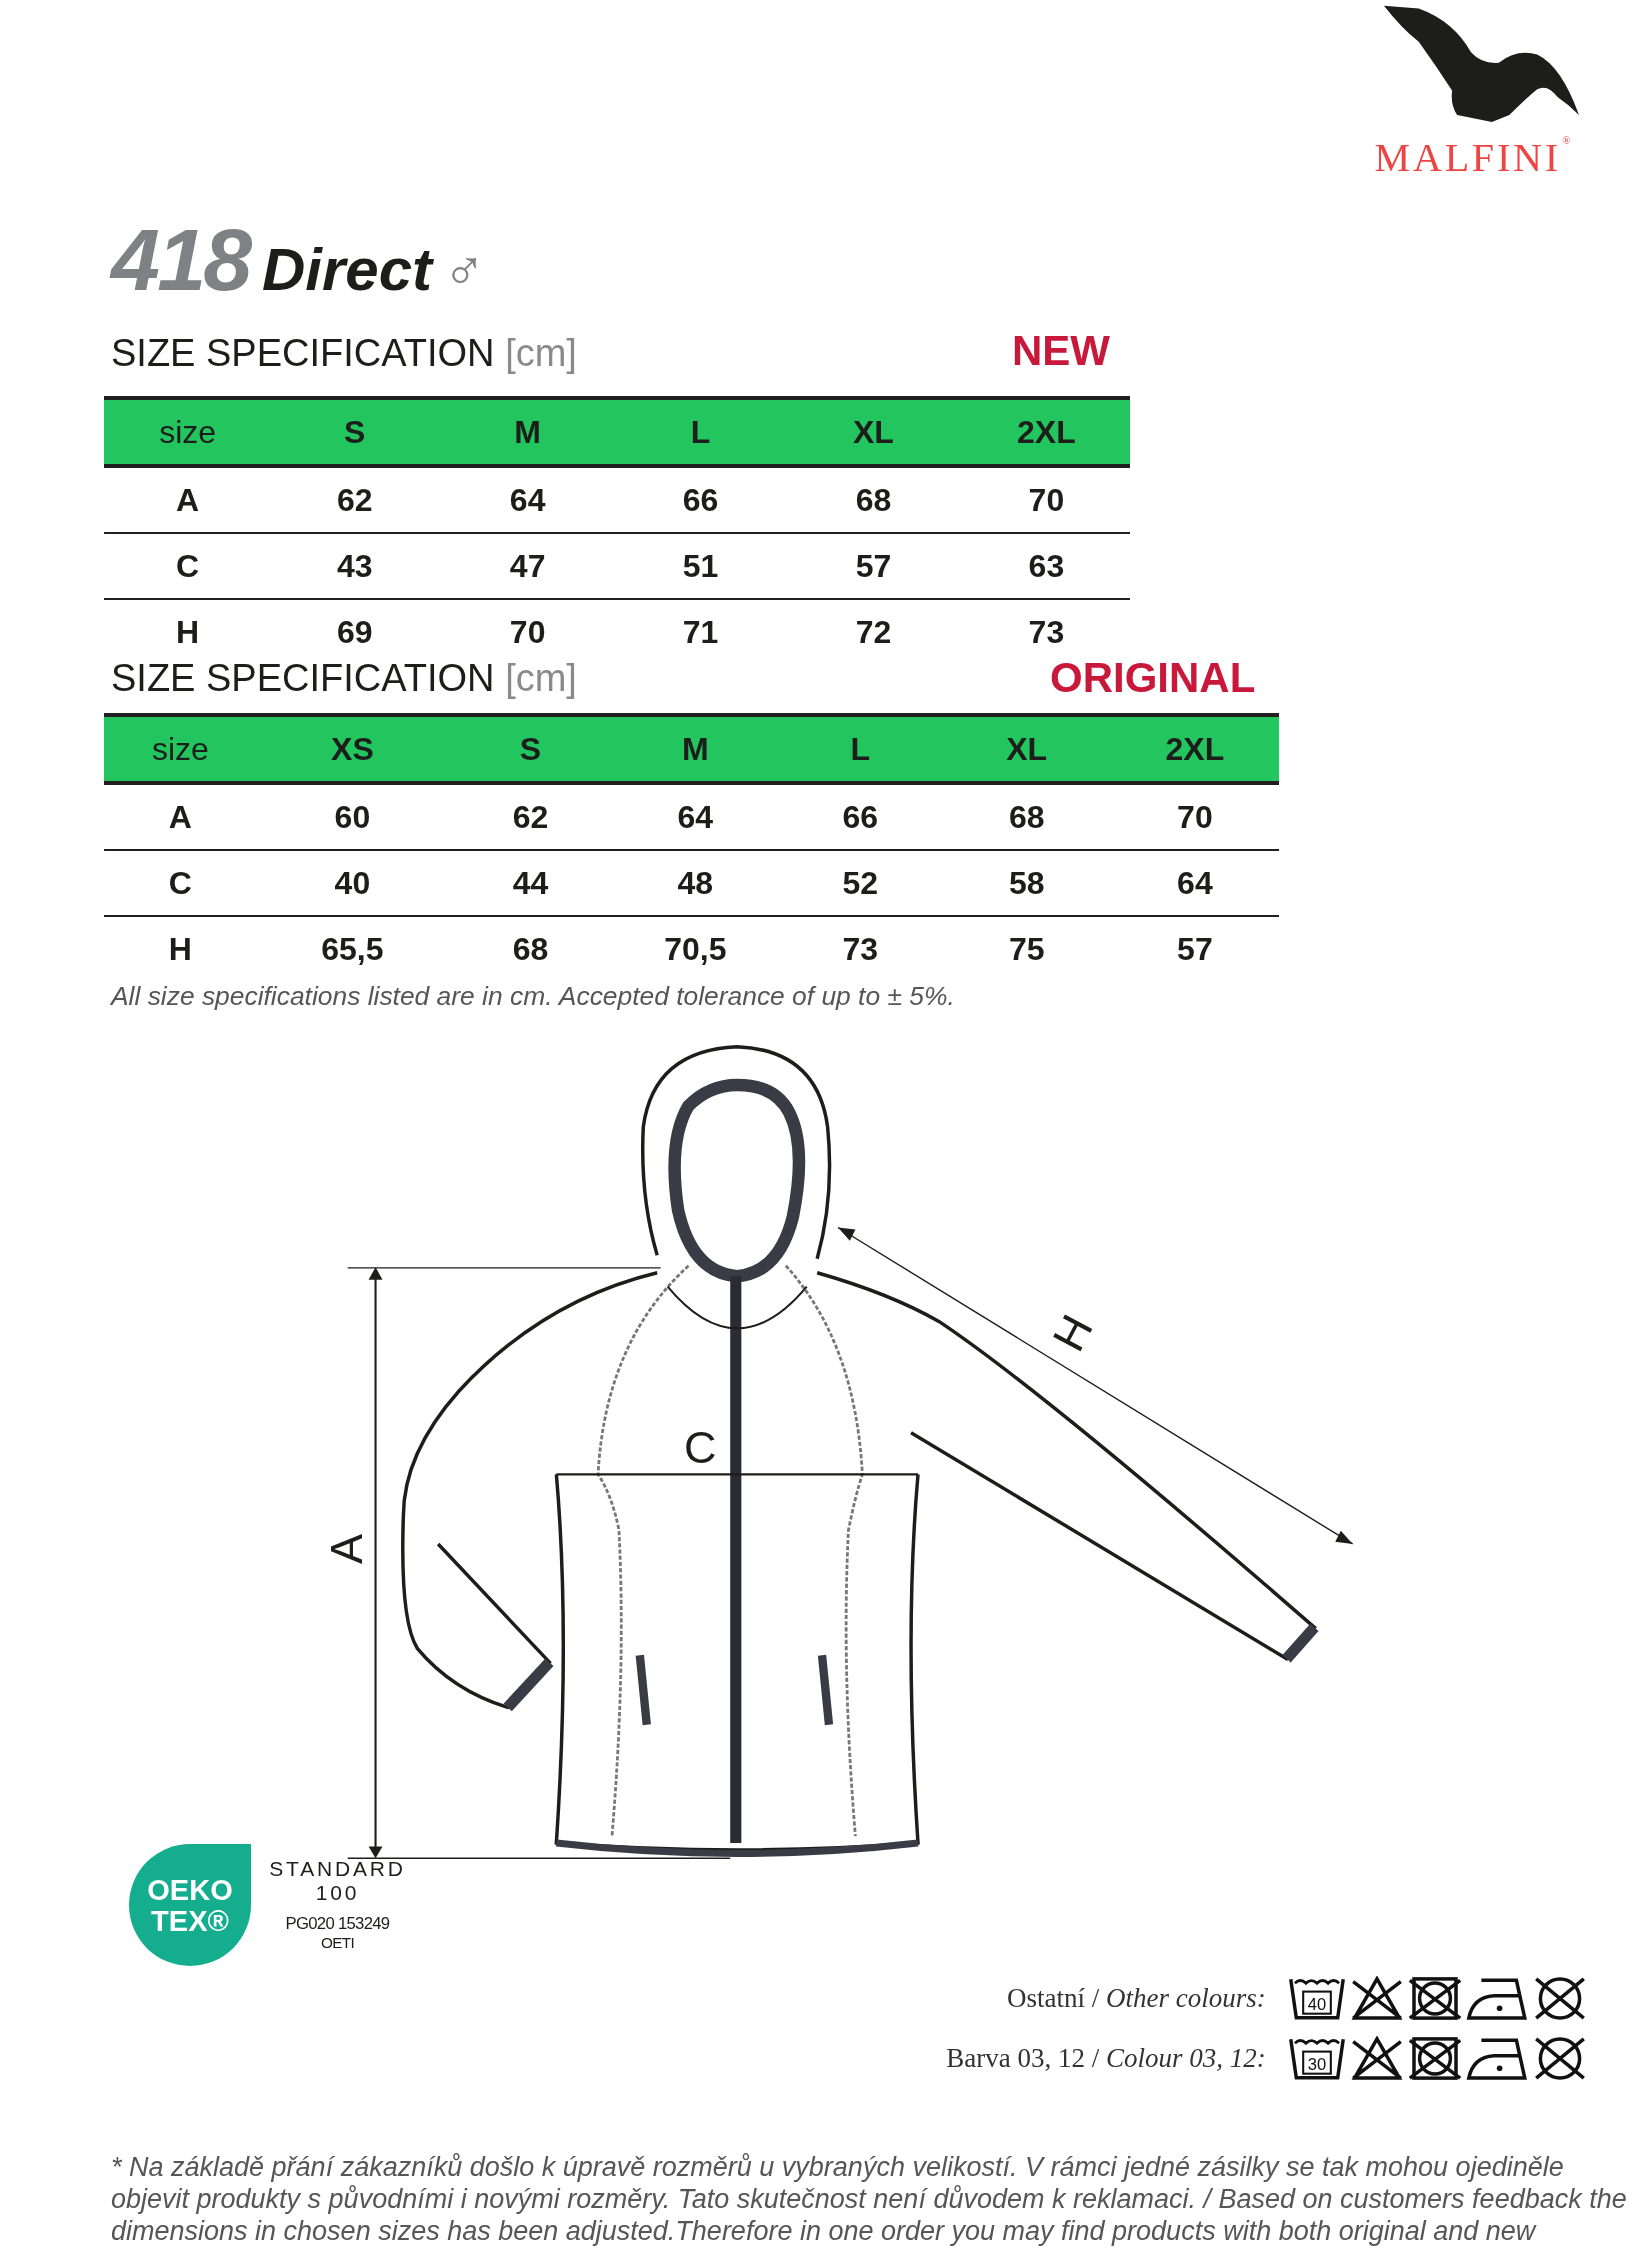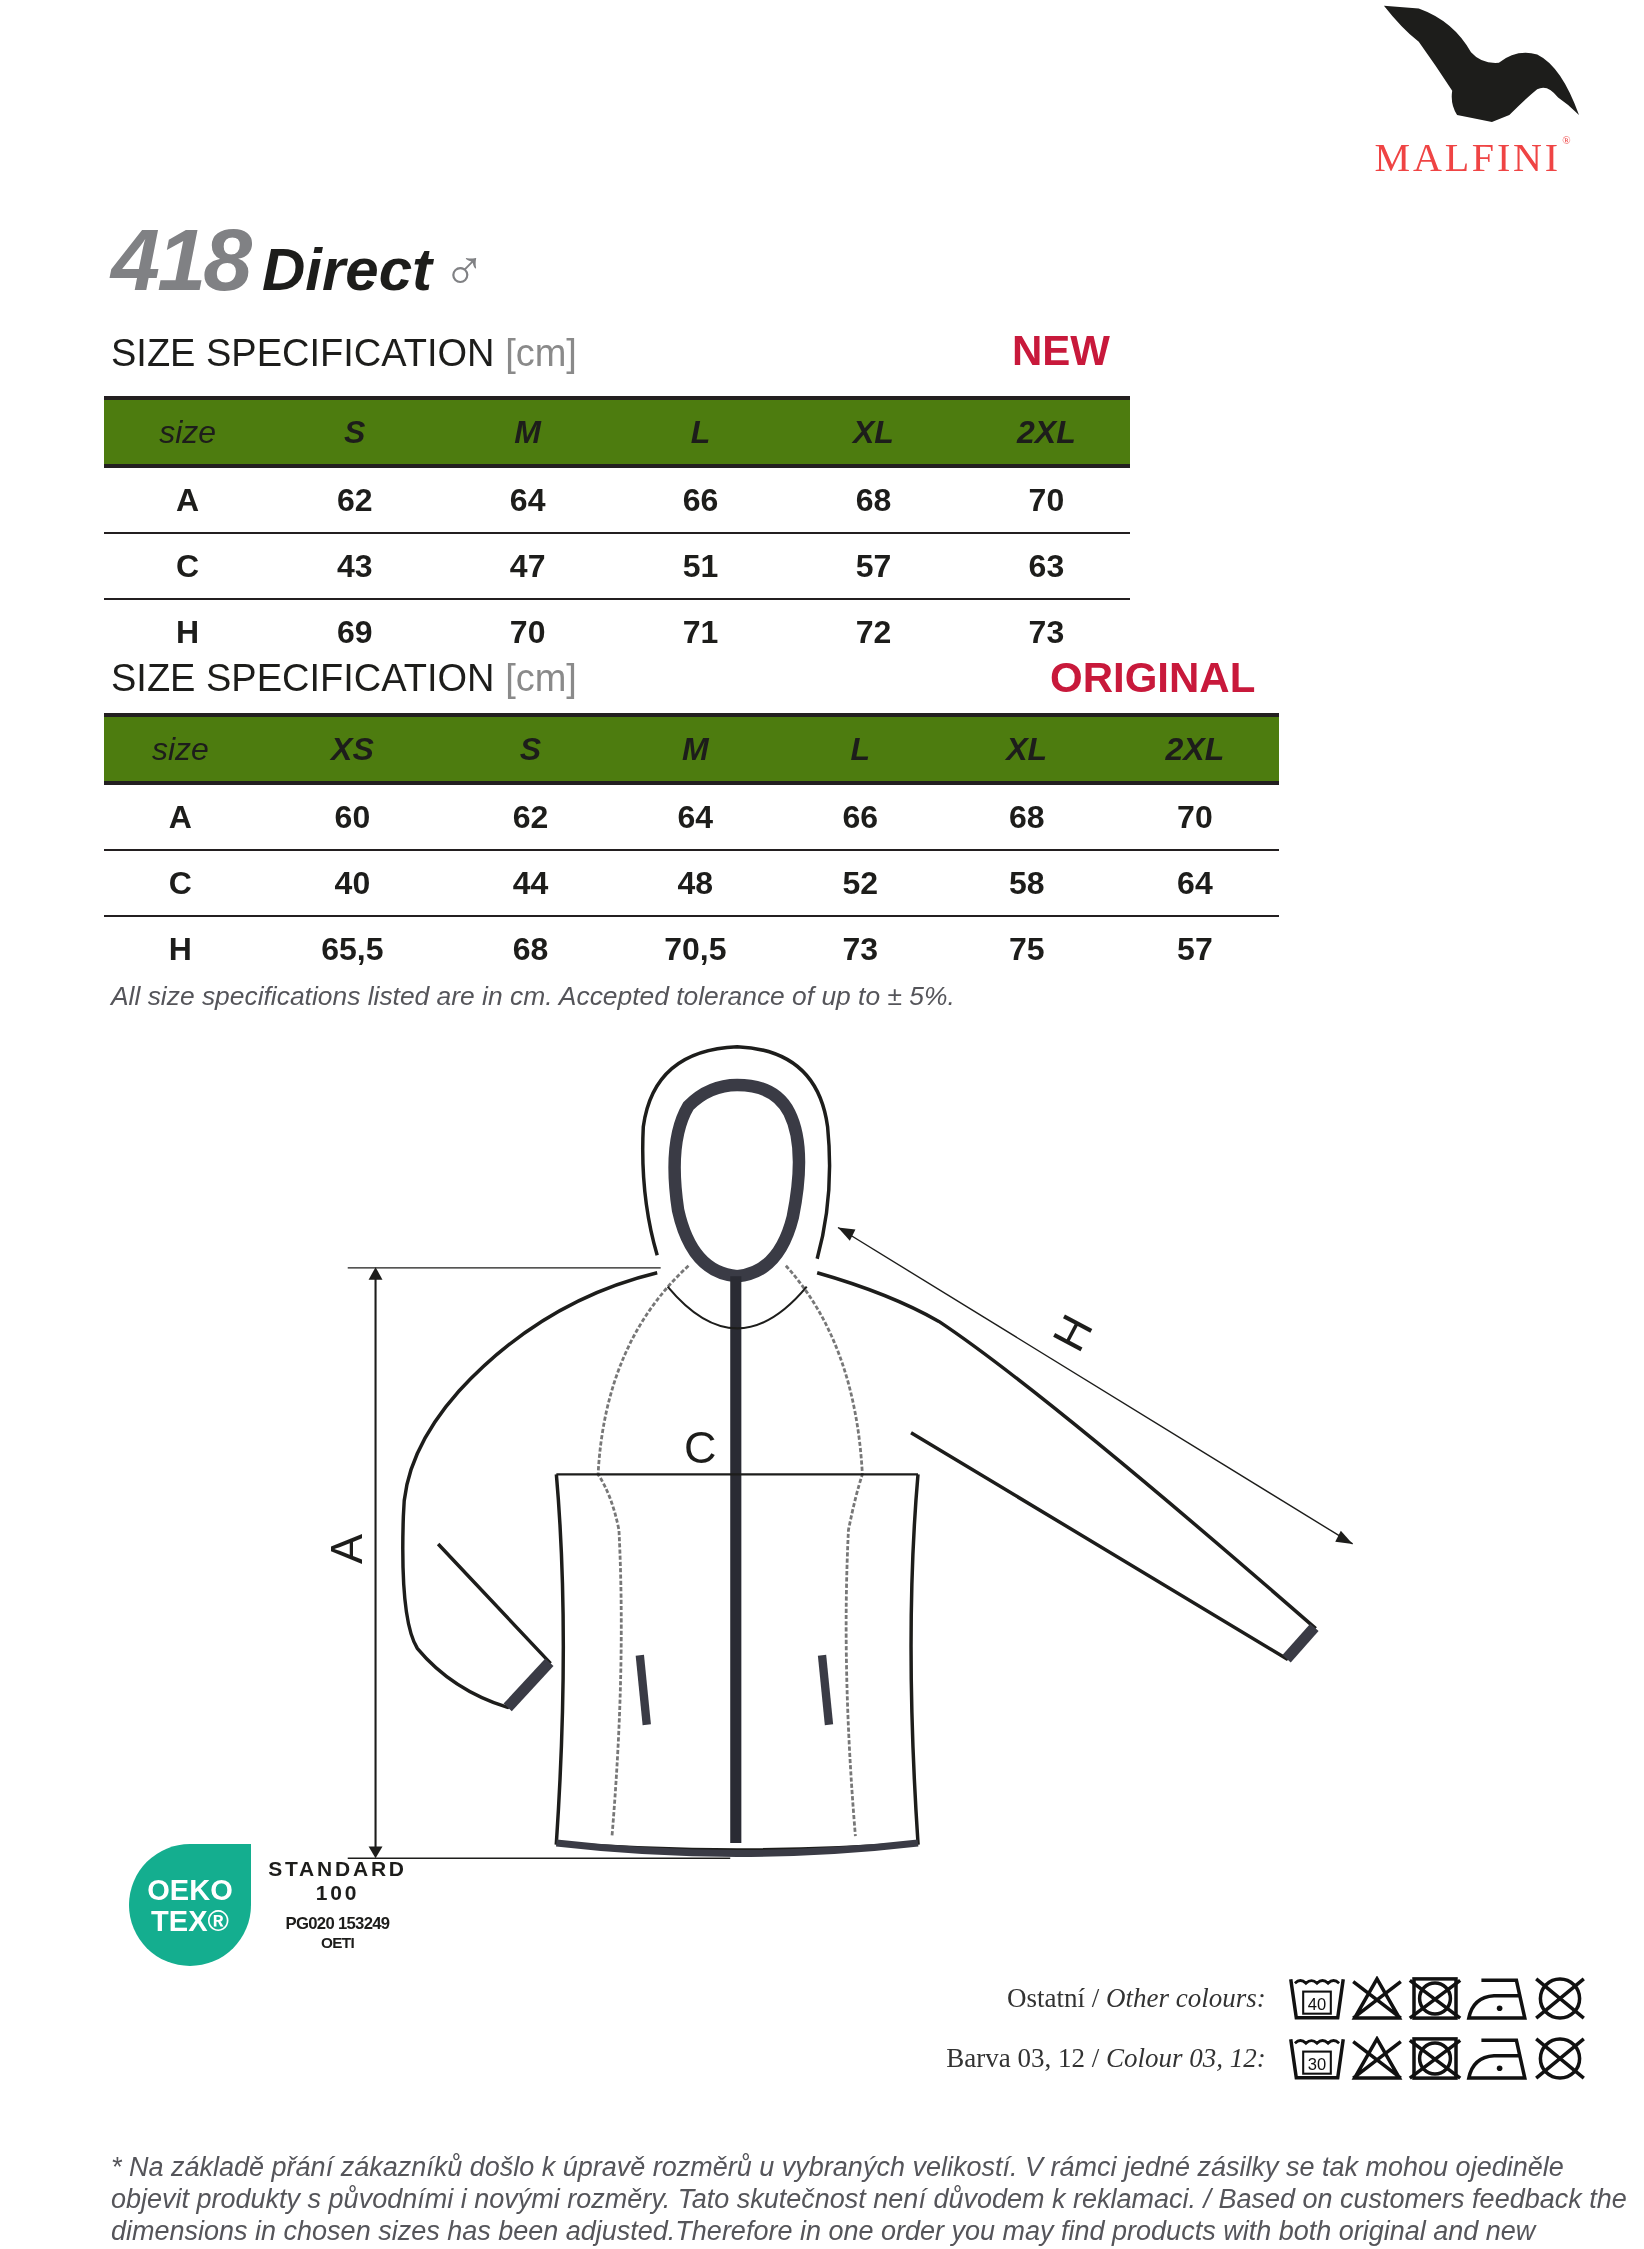--- a/index.html
+++ b/index.html
@@ -18,36 +18,36 @@
   #title { left:111px; top:209px; height:90px; display:flex; align-items:baseline;font-style:italic; }
   #title .num { font-size:88px; font-weight:bold; color:#808184; letter-spacing:-2.8px; }
   #title .name { font-size:60px; font-weight:bold; color:#1d1d1b; margin-left:12.5px; }
   #title .sym { font-size:57px; color:#808184; margin-left:11px; }
 
   .spec-h { font-size:38px; color:#1d1d1b; }
   .spec-h .unit { color:#8a8a8a; }
   .tag { font-size:42px; font-weight:bold; color:#c8193b; }
 
   table.sz { position:absolute; border-collapse:collapse; font-size:32px; font-weight:bold; }
-  table.sz th { background:#4d7c0f; height:64px; border-top:4.2px solid #231f20; border-bottom:4.2px solid #231f20; font-weight:bold;font-style:italic; }
+  table.sz th { background:#22c55e; height:64px; border-top:4.2px solid #231f20; border-bottom:4.2px solid #231f20; font-weight:bold; }
   table.sz th.first { font-weight:normal; }
   table.sz td { height:64px; text-align:center; border-bottom:2.1px solid #231f20; }
   table.sz tr:last-child td { border-bottom:none; }
   table.sz th, table.sz td { text-align:center; padding:0; }
 
   #note { left:111px; top:981px; font-size:26.4px; font-style:italic; color:#55555a; font-weight:300; }
 
   #drawing { left:306px; top:1036px; width:1071px; height:849px; }
 
   
   #oeko { left:129px; top:1844px; width:292px; height:139px; }
   #oeko-badge { position:absolute; left:0; top:0; width:122px; height:122px; background:#14ae8f;
     border-radius:61px 0 61px 61px; color:#fff; font-weight:bold; font-size:29px; line-height:31px; text-align:center; }
   #oeko-badge .in { position:absolute; left:0; top:31px; width:122px; }
-  #oeko-std { position:absolute; left:132px; top:12.5px; width:153px; text-align:center; font-weight:bold; color:#1d1d1b; }
+  #oeko-std { position:absolute; left:132px; top:12.5px; width:153px; text-align:center; font-weight:normal; color:#1d1d1b; }
   #oeko-std .l1 { font-size:21px; letter-spacing:2.8px; }
   #oeko-std .l2 { font-size:21px; letter-spacing:2.8px; }
   #oeko-std .l3 { font-size:16.7px; margin-top:9.7px; letter-spacing:-0.7px; }
   #oeko-std .l4 { font-size:15.3px; letter-spacing:-0.7px; }
 
   
   .care-row { position:absolute; right:56px; height:49px; display:flex; align-items:center; }
   .care-label { font-size:27px; color:#333; margin-right:22px; font-weight:300;font-family:Liberation Serif, serif; }
   .care-label i { font-style:italic; }
   .care-icons { display:flex; gap:2.8px; }

